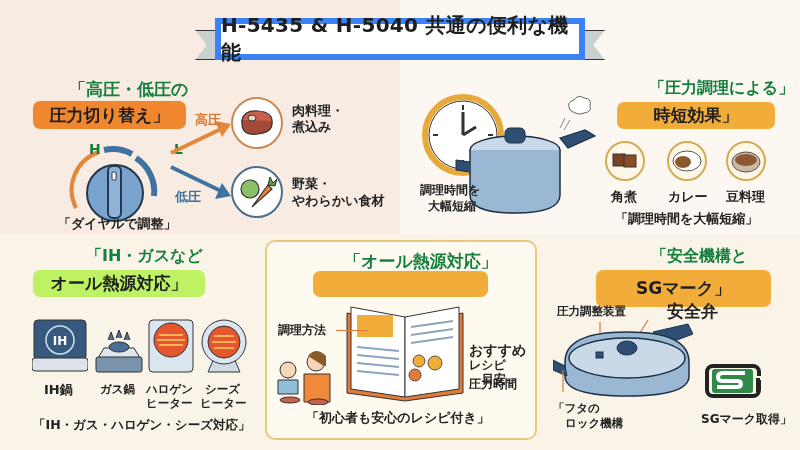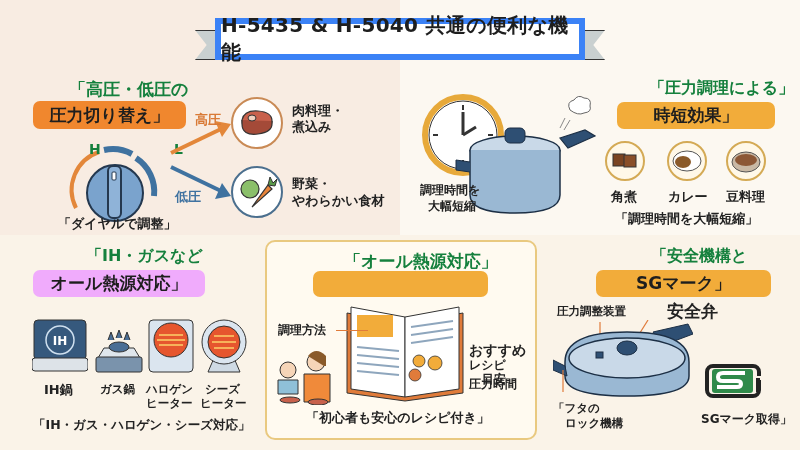--- a/index.html
+++ b/index.html
@@ -147,21 +147,21 @@
     </svg>
     <div class="lbl" style="left:611px;top:189px;">角煮</div>
     <div class="lbl" style="left:668px;top:189px;">カレー</div>
     <div class="lbl" style="left:726px;top:189px;">豆料理</div>
   </div>
   <div class="lbl" style="left:615px;top:211px;">「調理時間を大幅短縮」</div>
 </div>
 
 <div>
   <div class="abs t-dark" style="left:62px;top:246px;font-size:16px;">「IH・ガスなど</div>
-  <div class="pill" style="left:33px;top:270px;width:172px;height:27px;background:#f0abfc;font-size:17px;">
+  <div class="pill" style="left:33px;top:270px;width:172px;height:27px;background:#bef264;font-size:17px;">
     <span>オール熱源対応」</span>
   </div>
 
   <div>
     <svg class="abs" style="left:32px;top:318px;" width="56" height="55" viewBox="0 0 56 55">
       <rect x="2" y="2" width="52" height="40" rx="4" fill="#36597d" stroke="#333"></rect>
       <circle cx="28" cy="22" r="14" fill="none" stroke="#cfe0ef" stroke-width="1.5"></circle>
       <text x="28" y="27" text-anchor="middle" font-size="12" font-weight="bold" fill="#fff" font-family="DejaVu Sans, sans-serif">IH</text>
       <rect x="0" y="40" width="56" height="13" rx="3" fill="#dde3e8" stroke="#333"></rect>
     </svg>
@@ -237,21 +237,21 @@
   <div class="abs" style="left:336px;top:330px;width:32px;height:1px;background:#e07b3a;"></div>
   <div class="lbl" style="left:469px;top:342px;font-size:14px;">おすすめ</div>
   <div class="lbl" style="left:469px;top:357px;font-size:12px;">レシピ</div>
   <div class="lbl" style="left:469px;top:376px;font-size:12px;">圧力時間</div>
   <div class="lbl" style="left:482px;top:371px;font-size:12px;">目安</div>
   <div class="lbl" style="left:306px;top:410px;font-size:13px;">「初心者も安心のレシピ付き」</div>
 </div>
 
 <div>
   <div class="abs t-dark" style="left:627px;top:246px;font-size:16px;">「安全機構と</div>
-  <div class="pill" style="left:596px;top:270px;width:175px;height:27px;background:#f2ac3a;font-size:17px;">
+  <div class="pill" style="left:596px;top:270px;width:175px;height:37px;background:#f2ac3a;font-size:17px;">
     <span>SGマーク」</span>
   </div>
 
   <div class="lbl" style="left:557px;top:303px;font-size:11.5px;">圧力調整装置</div>
   <div class="lbl" style="left:667px;top:303px;font-size:17px;">安全弁</div>
 
   <svg class="abs" style="left:553px;top:320px;" width="140" height="80" viewBox="0 0 140 80">
     <line x1="47" y1="2" x2="47" y2="22" stroke="#e07b3a" stroke-width="1.2"></line>
     <line x1="95" y1="0" x2="85" y2="16" stroke="#e07b3a" stroke-width="1.2"></line>
     <path d="M100 12 L135 4 L140 14 L108 26 Z" fill="#2e4f73" stroke="#1c2f45"></path>

